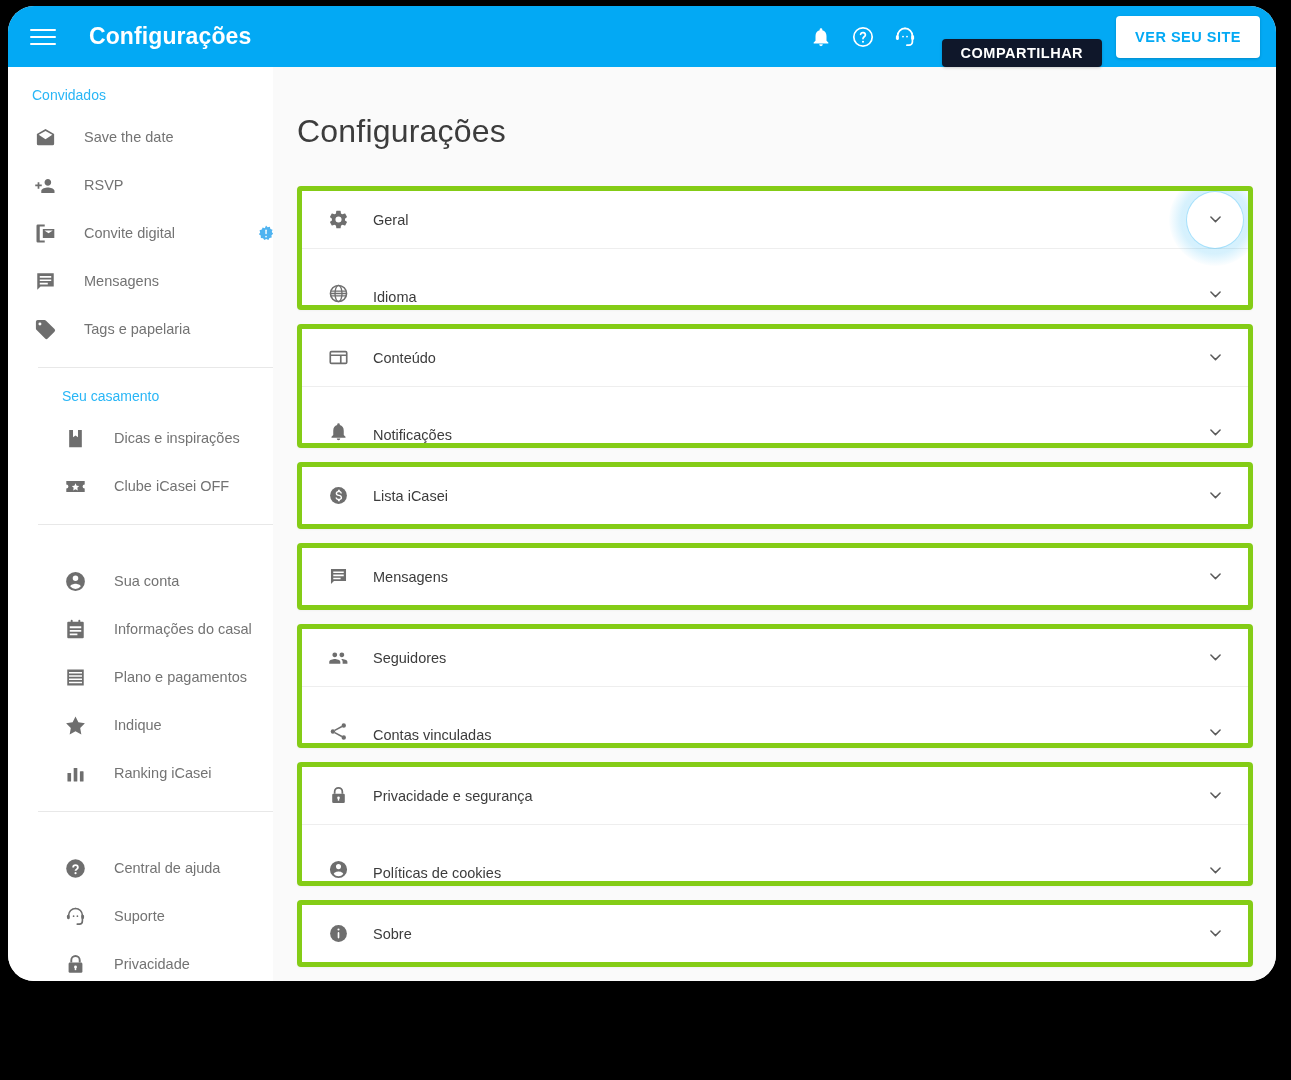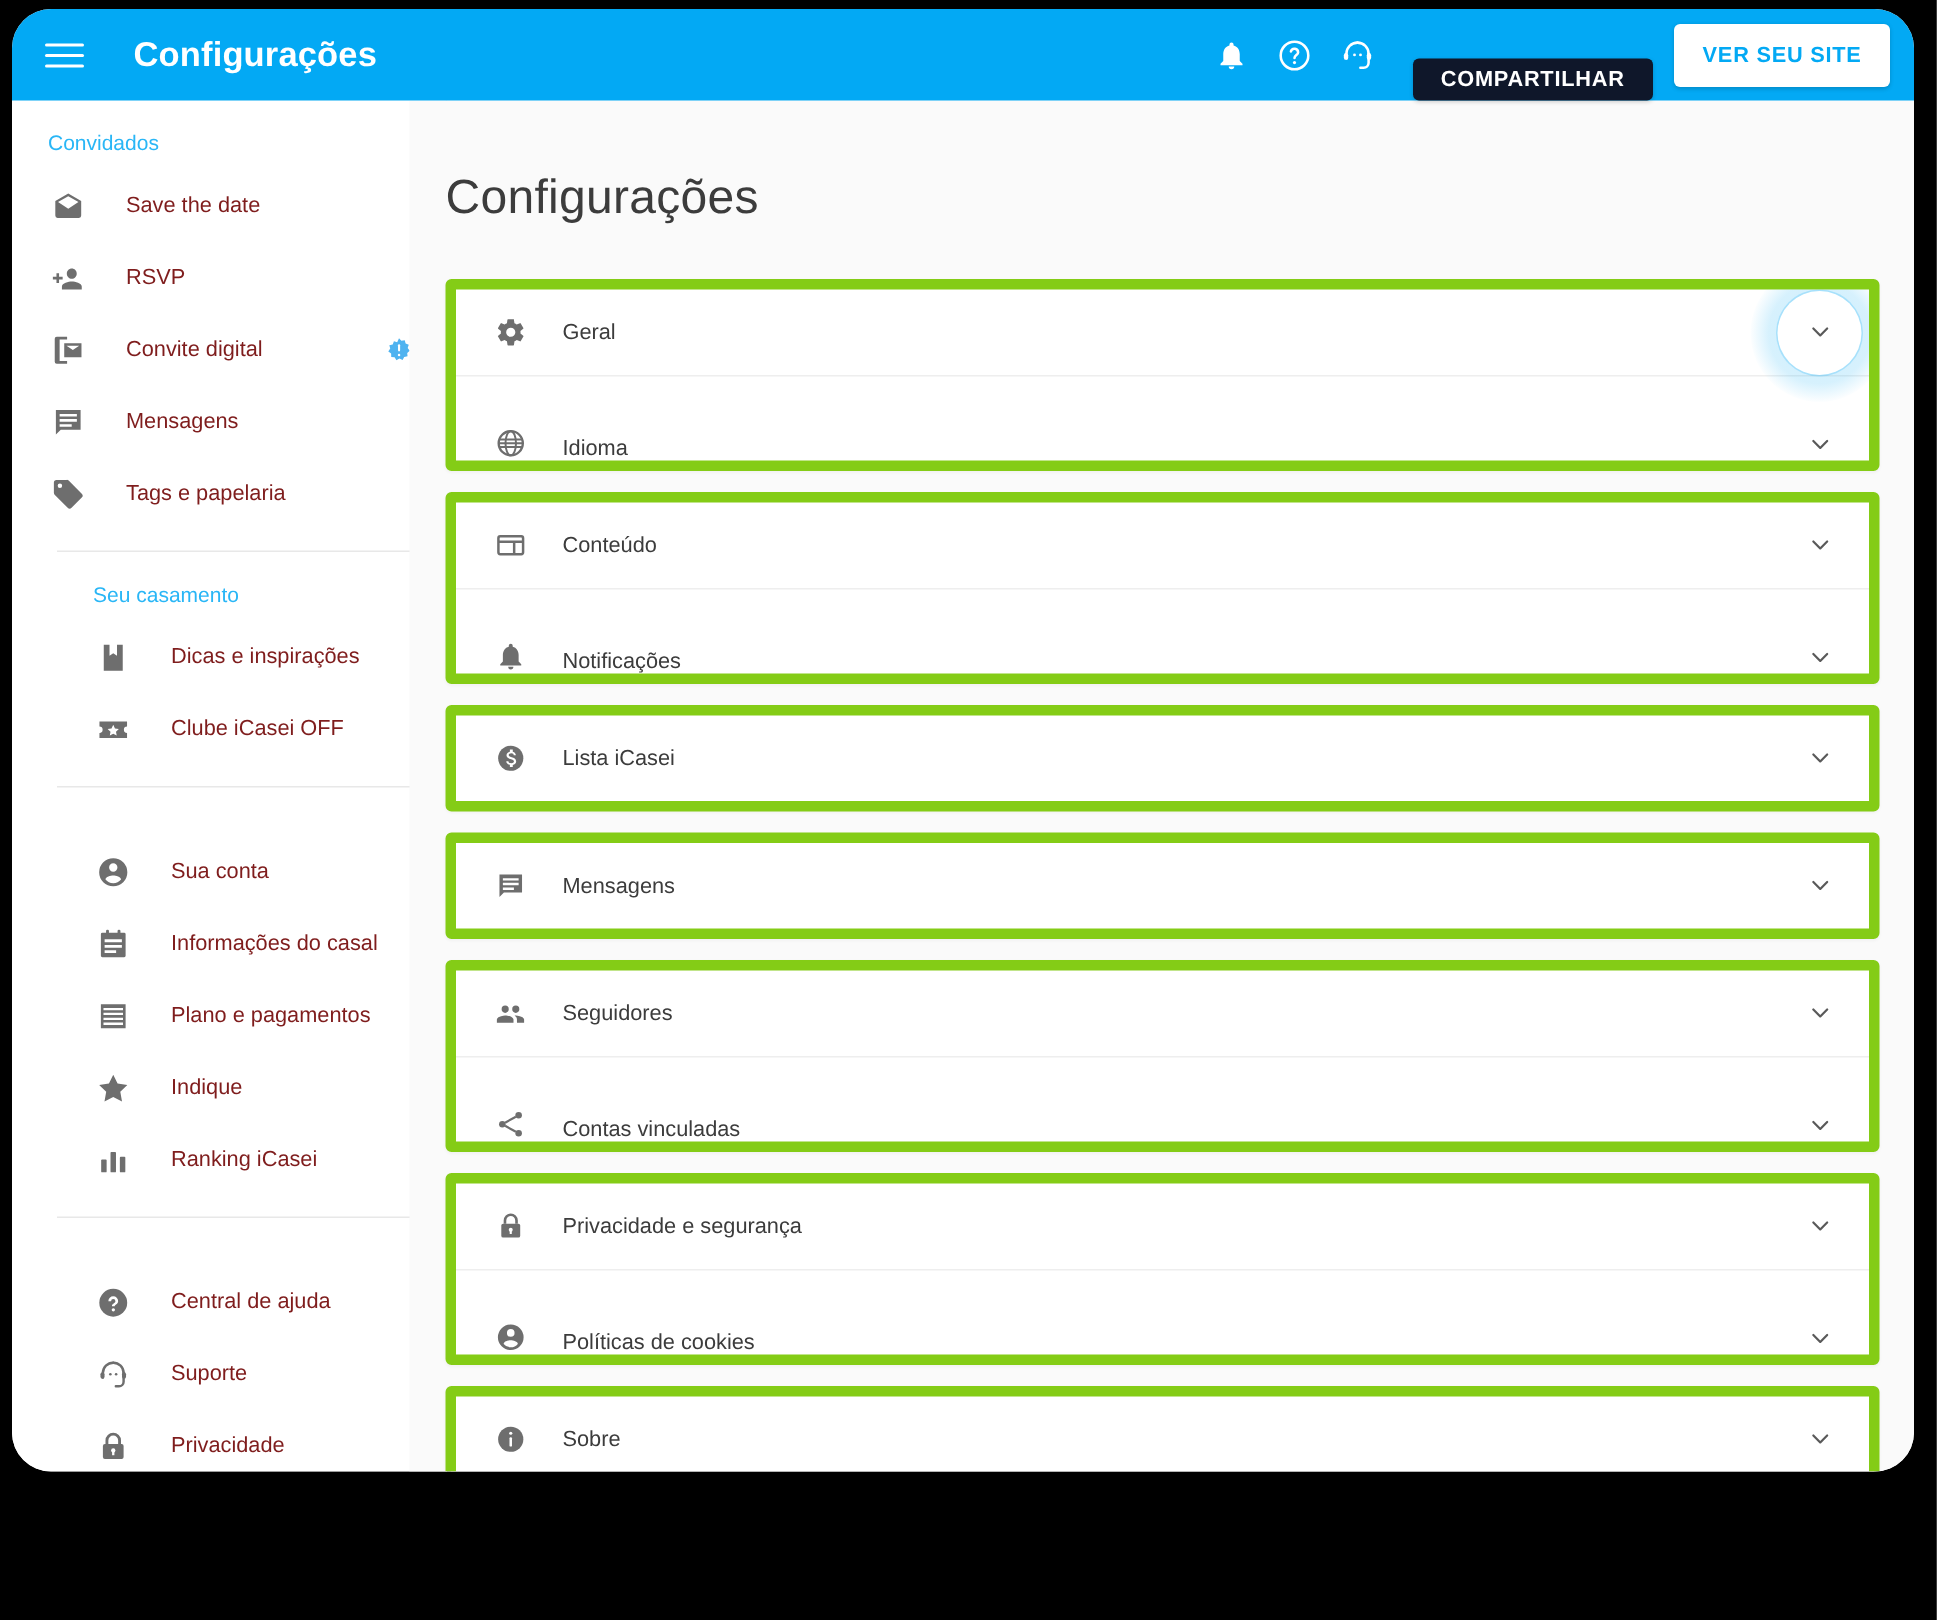--- a/index.html
+++ b/index.html
@@ -128,21 +128,21 @@
     position: relative;
   }
   .side-item .side-ico {
     width: 26px; height: 26px;
     display: flex; align-items: center; justify-content: center;
     flex: 0 0 26px;
   }
   .side-item .side-label {
     margin-left: 26px;
     font-size: 14.5px;
-    color: #7f1d1d;
+    color: #737373;
     white-space: nowrap;
   }
   .side-item.active .side-label { color: #29b6f6; }
   .side-badge {
     position: absolute;
     right: 22px;
     width: 18px; height: 18px;
     display: flex; align-items: center; justify-content: center;
   }
   .gtop { padding-top: 2px; padding-bottom: 14px; }
@@ -163,21 +163,21 @@
     font-weight: normal;
     padding: 46px 0 0 24px;
     letter-spacing: 0.2px;
   }
 
   #card-stack {
     margin: 36px 23px 0 24px;
   }
   .card {
     background: #ffffff;
-    border: 7px solid #84cc16;
+    border: 5px solid #84cc16;
     border-radius: 4px;
     margin-bottom: 14px;
     box-shadow: 0 1px 2px rgba(0,0,0,0.035);
     overflow: hidden;
   }
   .card-row {
     height: 57px;
     display: flex;
     align-items: center;
     padding: 0 22px 0 24px;

